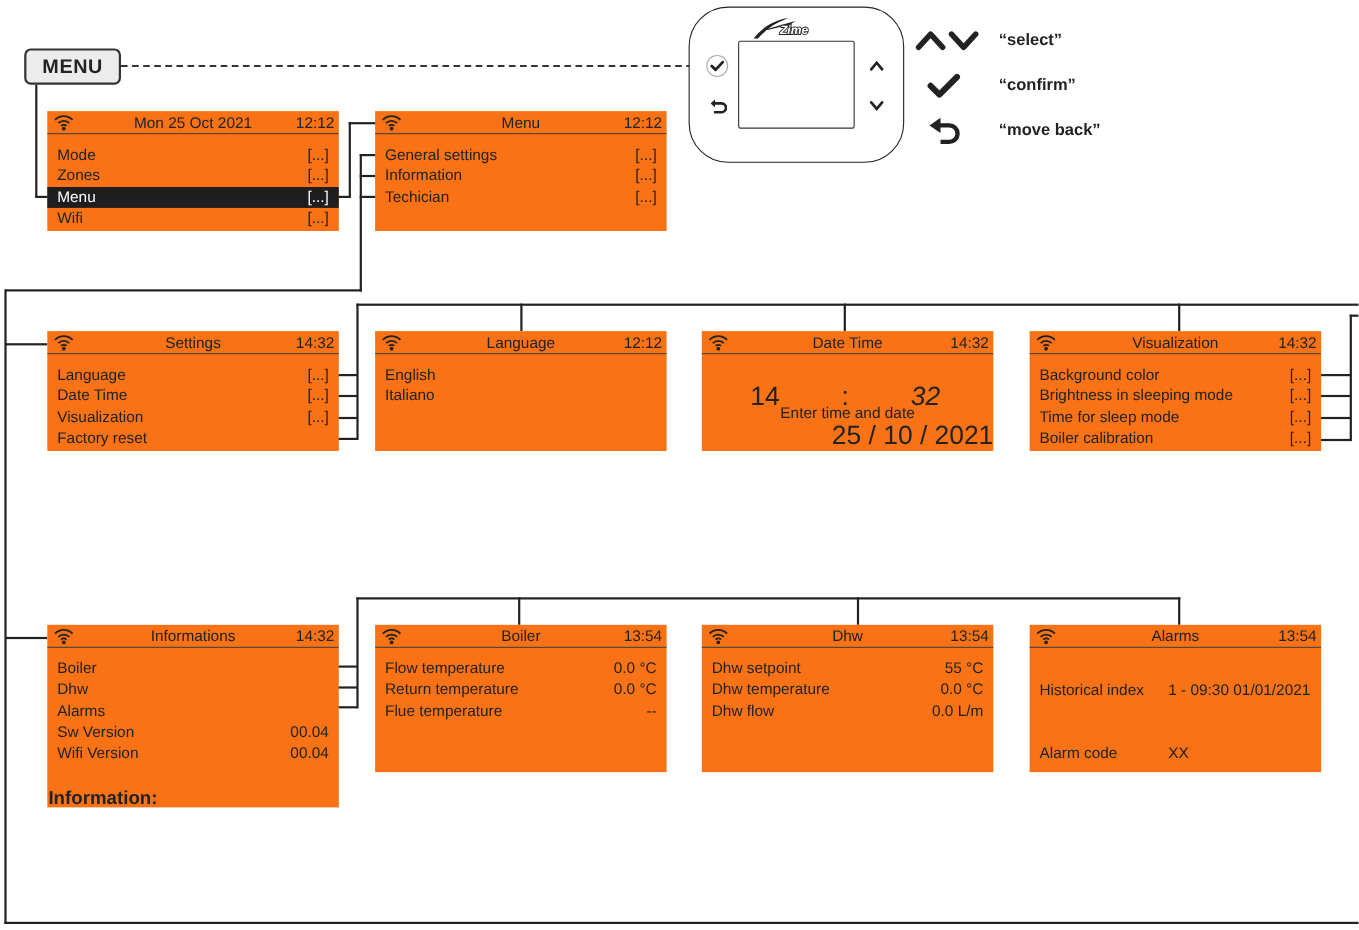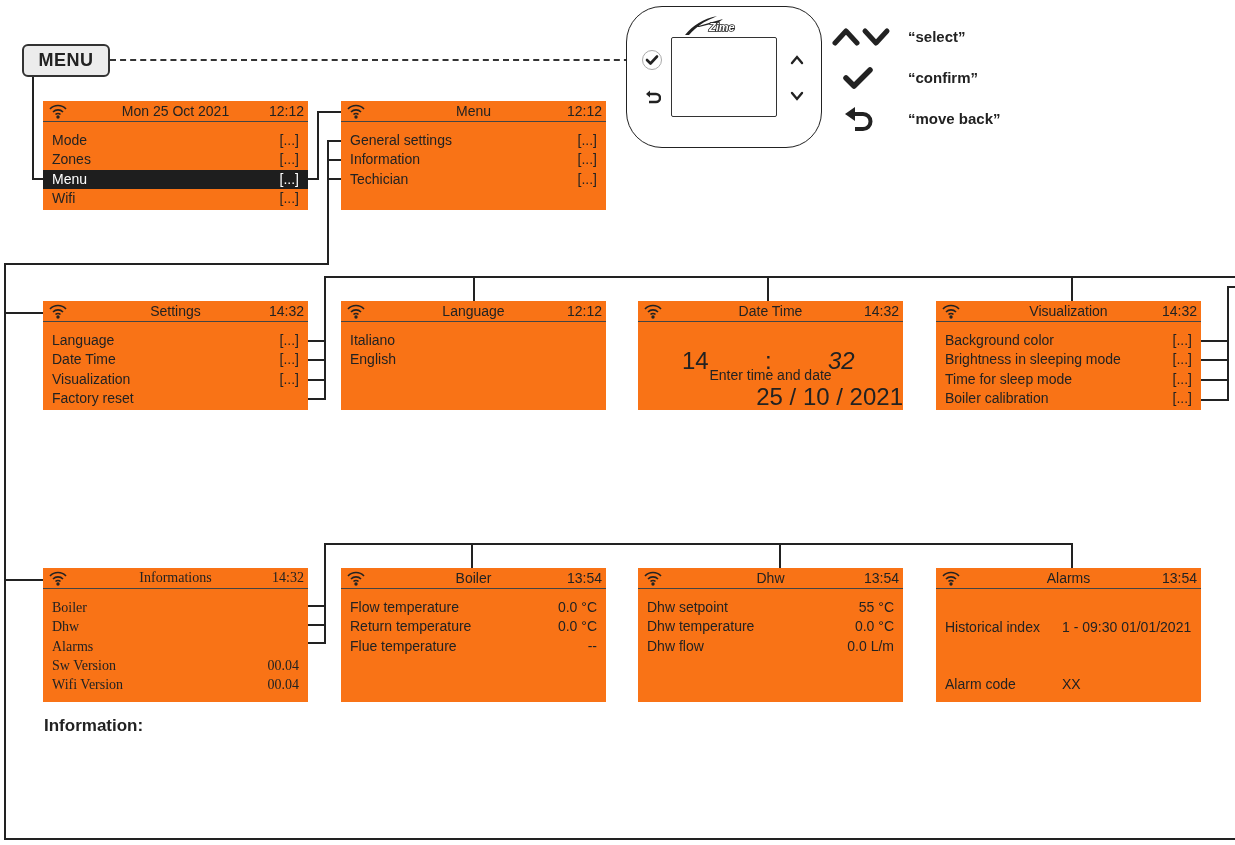--- a/index.html
+++ b/index.html
@@ -214,24 +214,24 @@
         <path d="M1 6 A11 11 0 0 1 17 6" fill="none" stroke="#222" stroke-width="1.6"></path>
         <path d="M4 9 A7 7 0 0 1 14 9" fill="none" stroke="#222" stroke-width="1.6"></path>
         <path d="M6.5 11.5 A3.5 3.5 0 0 1 11.5 11.5" fill="none" stroke="#222" stroke-width="1.6"></path>
         <circle cx="9" cy="14" r="1.7" fill="#222"></circle>
       </svg>
     <span class="title">Language</span>
     <span class="time">12:12</span>
   </div>
   <div class="rows">
     <div class="row">
+        <span>English</span>
+      </div>
+    <div class="row">
         <span>Italiano</span>
-      </div>
-    <div class="row">
-        <span>English</span>
       </div>
   </div>
 </div>
 
 <div class="screen" style="left:638px; top:301px; width:265px; height:109px;">
   <div class="hdr">
     <svg class="wifi" viewBox="0 0 18 16">
         <path d="M1 6 A11 11 0 0 1 17 6" fill="none" stroke="#222" stroke-width="1.6"></path>
         <path d="M4 9 A7 7 0 0 1 14 9" fill="none" stroke="#222" stroke-width="1.6"></path>
         <path d="M6.5 11.5 A3.5 3.5 0 0 1 11.5 11.5" fill="none" stroke="#222" stroke-width="1.6"></path>
@@ -271,21 +271,21 @@
         <span>Time for sleep mode</span>
         <span>[...]</span>
       </div>
     <div class="row">
         <span>Boiler calibration</span>
         <span>[...]</span>
       </div>
   </div>
 </div>
 
-<div class="screen" style="left:43px; top:568px; width:265px; height:134px;font-family:Liberation Serif, serif;">
+<div class="screen" style="left:43px; top:568px; width:265px; height:166px;">
   <div class="hdr">
     <svg class="wifi" viewBox="0 0 18 16">
         <path d="M1 6 A11 11 0 0 1 17 6" fill="none" stroke="#222" stroke-width="1.6"></path>
         <path d="M4 9 A7 7 0 0 1 14 9" fill="none" stroke="#222" stroke-width="1.6"></path>
         <path d="M6.5 11.5 A3.5 3.5 0 0 1 11.5 11.5" fill="none" stroke="#222" stroke-width="1.6"></path>
         <circle cx="9" cy="14" r="1.7" fill="#222"></circle>
       </svg>
     <span class="title">Informations</span>
     <span class="time">14:32</span>
   </div>

